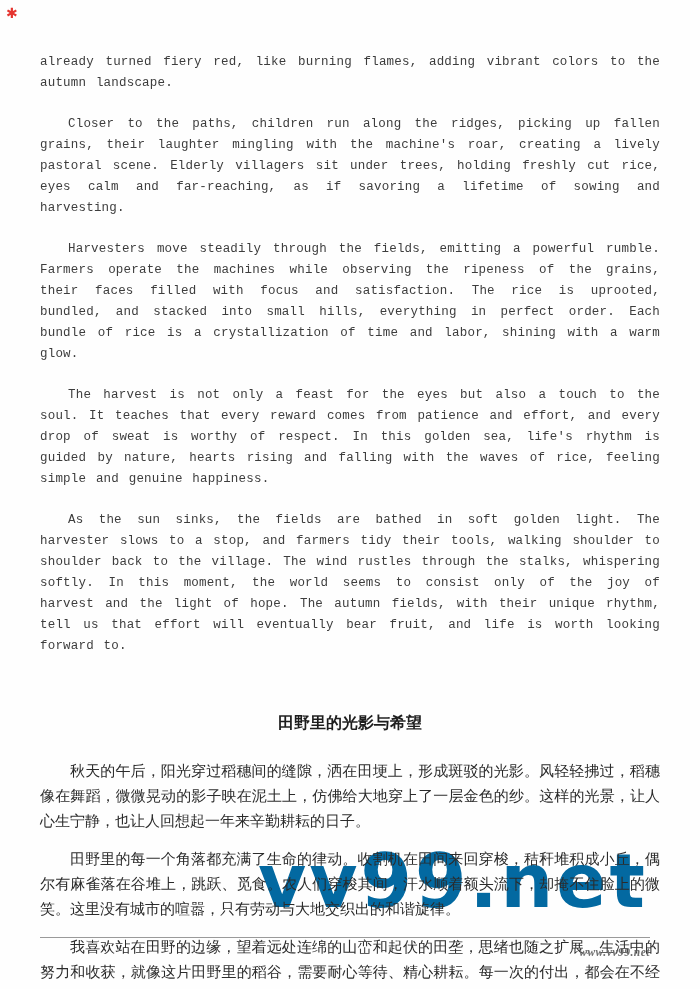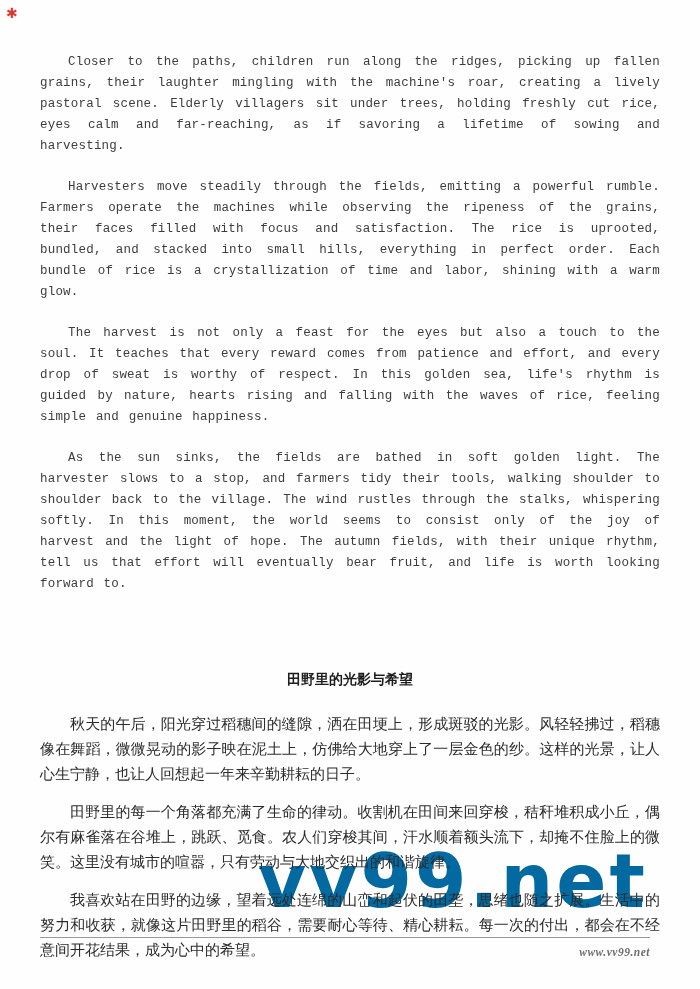--- a/index.html
+++ b/index.html
@@ -32,30 +32,30 @@
     font-size: 12.5px;
     line-height: 21px;
     letter-spacing: 0.2px;
     color: #3d3d3d;
     text-align: justify;
     text-indent: 28px;
     word-spacing: 2px;
   }
   .en p.no-indent { text-indent: 0; }
   .cn-title {
-    margin: 76px 0 24px 0;
+    margin: 56px 0 24px 0;
     text-align: center;
     font-family: "Liberation Serif", "DejaVu Serif", serif;
     font-weight: bold;
-    font-size: 14px;
+    font-size: 16px;
     color: #1d1d1d;
   }
   .cn p {
     margin: 0 0 13px 0;
-    font-family: Liberation Mono, monospace;
+    font-family: Liberation Sans, sans-serif;
     font-size: 15px;
     line-height: 25px;
     color: #2b2b2b;
     text-align: justify;
     text-indent: 2em;
   }
   .watermark {
     position: absolute;
     z-index: 1;
     left: 258px;
@@ -91,20 +91,21 @@
 
 <div class="page" style="background: rgb(254, 254, 254);">
 
   <span class="star" style="color: rgb(229, 53, 48);">✱</span>
 
   <div class="watermark" style="color: #0369a1;">vv99.net</div>
 
   <div class="content">
 
     <div class="en">
+      <p class="no-indent">already turned fiery red, like burning flames, adding vibrant colors to the autumn landscape.</p>
       <p>Closer to the paths, children run along the ridges, picking up fallen grains, their laughter mingling with the machine's roar, creating a lively pastoral scene. Elderly villagers sit under trees, holding freshly cut rice, eyes calm and far-reaching, as if savoring a lifetime of sowing and harvesting.</p>
       <p>Harvesters move steadily through the fields, emitting a powerful rumble. Farmers operate the machines while observing the ripeness of the grains, their faces filled with focus and satisfaction. The rice is uprooted, bundled, and stacked into small hills, everything in perfect order. Each bundle of rice is a crystallization of time and labor, shining with a warm glow.</p>
       <p>The harvest is not only a feast for the eyes but also a touch to the soul. It teaches that every reward comes from patience and effort, and every drop of sweat is worthy of respect. In this golden sea, life's rhythm is guided by nature, hearts rising and falling with the waves of rice, feeling simple and genuine happiness.</p>
       <p>As the sun sinks, the fields are bathed in soft golden light. The harvester slows to a stop, and farmers tidy their tools, walking shoulder to shoulder back to the village. The wind rustles through the stalks, whispering softly. In this moment, the world seems to consist only of the joy of harvest and the light of hope. The autumn fields, with their unique rhythm, tell us that effort will eventually bear fruit, and life is worth looking forward to.</p>
     </div>
 
     <h1 class="cn-title">田野里的光影与希望</h1>
 
     <div class="cn">
       <p>秋天的午后，阳光穿过稻穗间的缝隙，洒在田埂上，形成斑驳的光影。风轻轻拂过，稻穗像在舞蹈，微微晃动的影子映在泥土上，仿佛给大地穿上了一层金色的纱。这样的光景，让人心生宁静，也让人回想起一年来辛勤耕耘的日子。</p>

